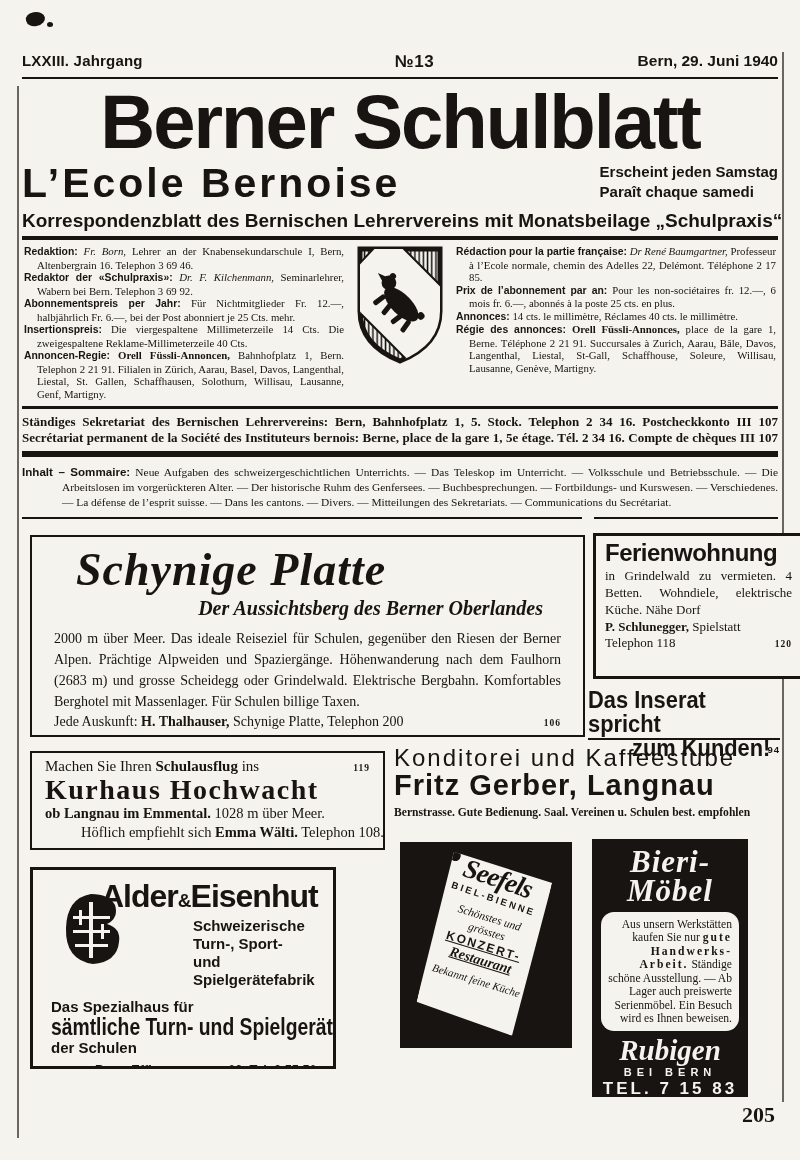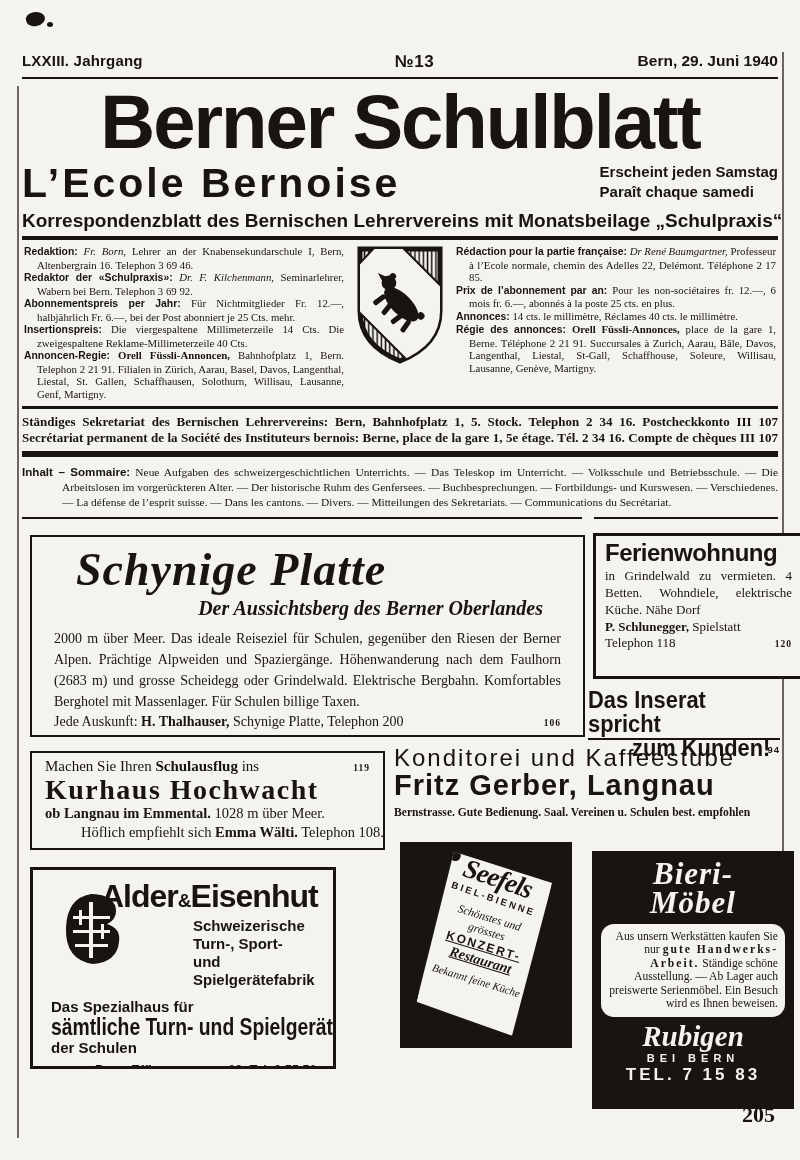--- a/index.html
+++ b/index.html
@@ -117,22 +117,22 @@
   .sf-dot{ position:absolute; left:2px; top:-2px; width:11px; height:11px; background:#171411; border-radius:50%; }
   .sf-name{ font-style:italic; font-weight:bold; font-size:27px; letter-spacing:-1px; transform:rotate(7deg); line-height:1; }
   .sf-city{ font-family:"Liberation Sans", sans-serif; font-weight:bold; font-size:9.5px; letter-spacing:2.5px; transform:rotate(7deg); margin-top:1px; }
   .sf-line{ font-style:italic; font-size:11.5px; line-height:1.25; transform:rotate(5deg); }
   .sf-line.first{ margin-top:7px; }
   .sf-konzert{ font-family:"Liberation Sans", sans-serif; font-weight:bold; font-size:12px; letter-spacing:2px; text-decoration:underline; transform:rotate(5deg); }
   .sf-rest{ font-style:italic; font-weight:bold; font-size:14px; text-decoration:underline; transform:rotate(5deg); }
   .sf-last{ font-style:italic; font-size:11px; margin-top:6px; transform:rotate(5deg); }
   .sf-caption{ font-family:"Liberation Sans", sans-serif; font-weight:bold; font-size:11.5px; line-height:1.3; margin-top:9px; text-align:justify; text-align-last:justify; }
 
-  .ad-bieri{ position:absolute; left:592px; top:311px; width:202px; height:258px; background:#171411; color:#f5f3ee;
-             padding-top:8px; overflow:hidden; text-align:center;margin-top:12px; }
+  .ad-bieri{ position:absolute; left:592px; top:311px; width:156px; height:258px; background:#171411; color:#f5f3ee;
+             padding-top:8px; overflow:hidden; text-align:center; }
   .bi-name{ font-style:italic; font-weight:bold; font-size:31px; line-height:.95; letter-spacing:1px; }
   .bi-inset{ background:#f5f3ee; color:#171411; border-radius:13px; margin:6px 9px 0 9px; padding:6px 7px;
              font-size:11.6px; line-height:1.16; text-align:right; }
   .bi-inset .spaced{ font-weight:bold; letter-spacing:2px; }
   .bi-place{ font-style:italic; font-weight:bold; font-size:29px; line-height:1; margin-top:5px; }
   .bi-sub{ font-family:"Liberation Sans", sans-serif; font-weight:bold; font-size:11px; letter-spacing:5px; margin-top:1px; }
   .bi-tel{ font-family:"Liberation Sans", sans-serif; font-weight:bold; font-size:17px; letter-spacing:3px; margin-top:1px; }
 
   .pageno{ position:absolute; right:25px; top:574px; font-weight:bold; font-size:22px; }
 </style>

